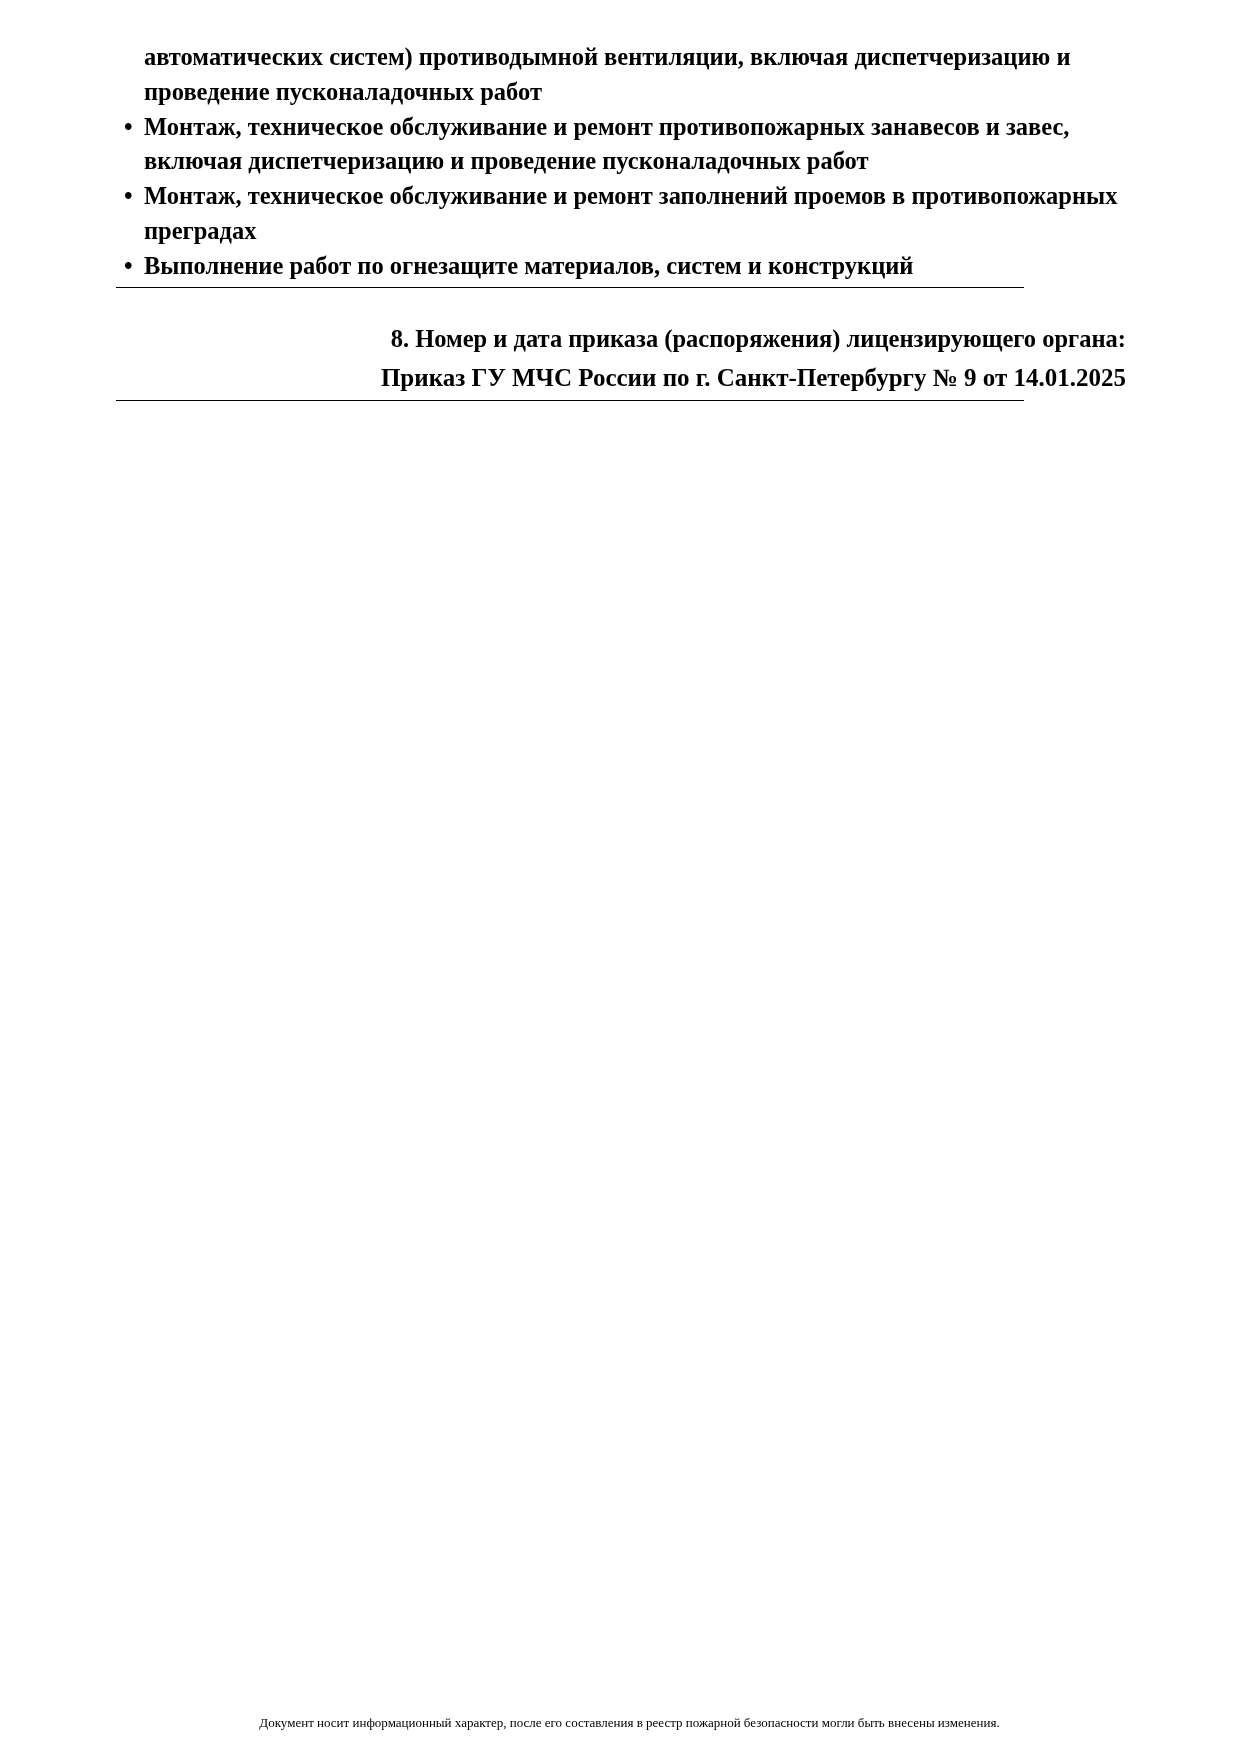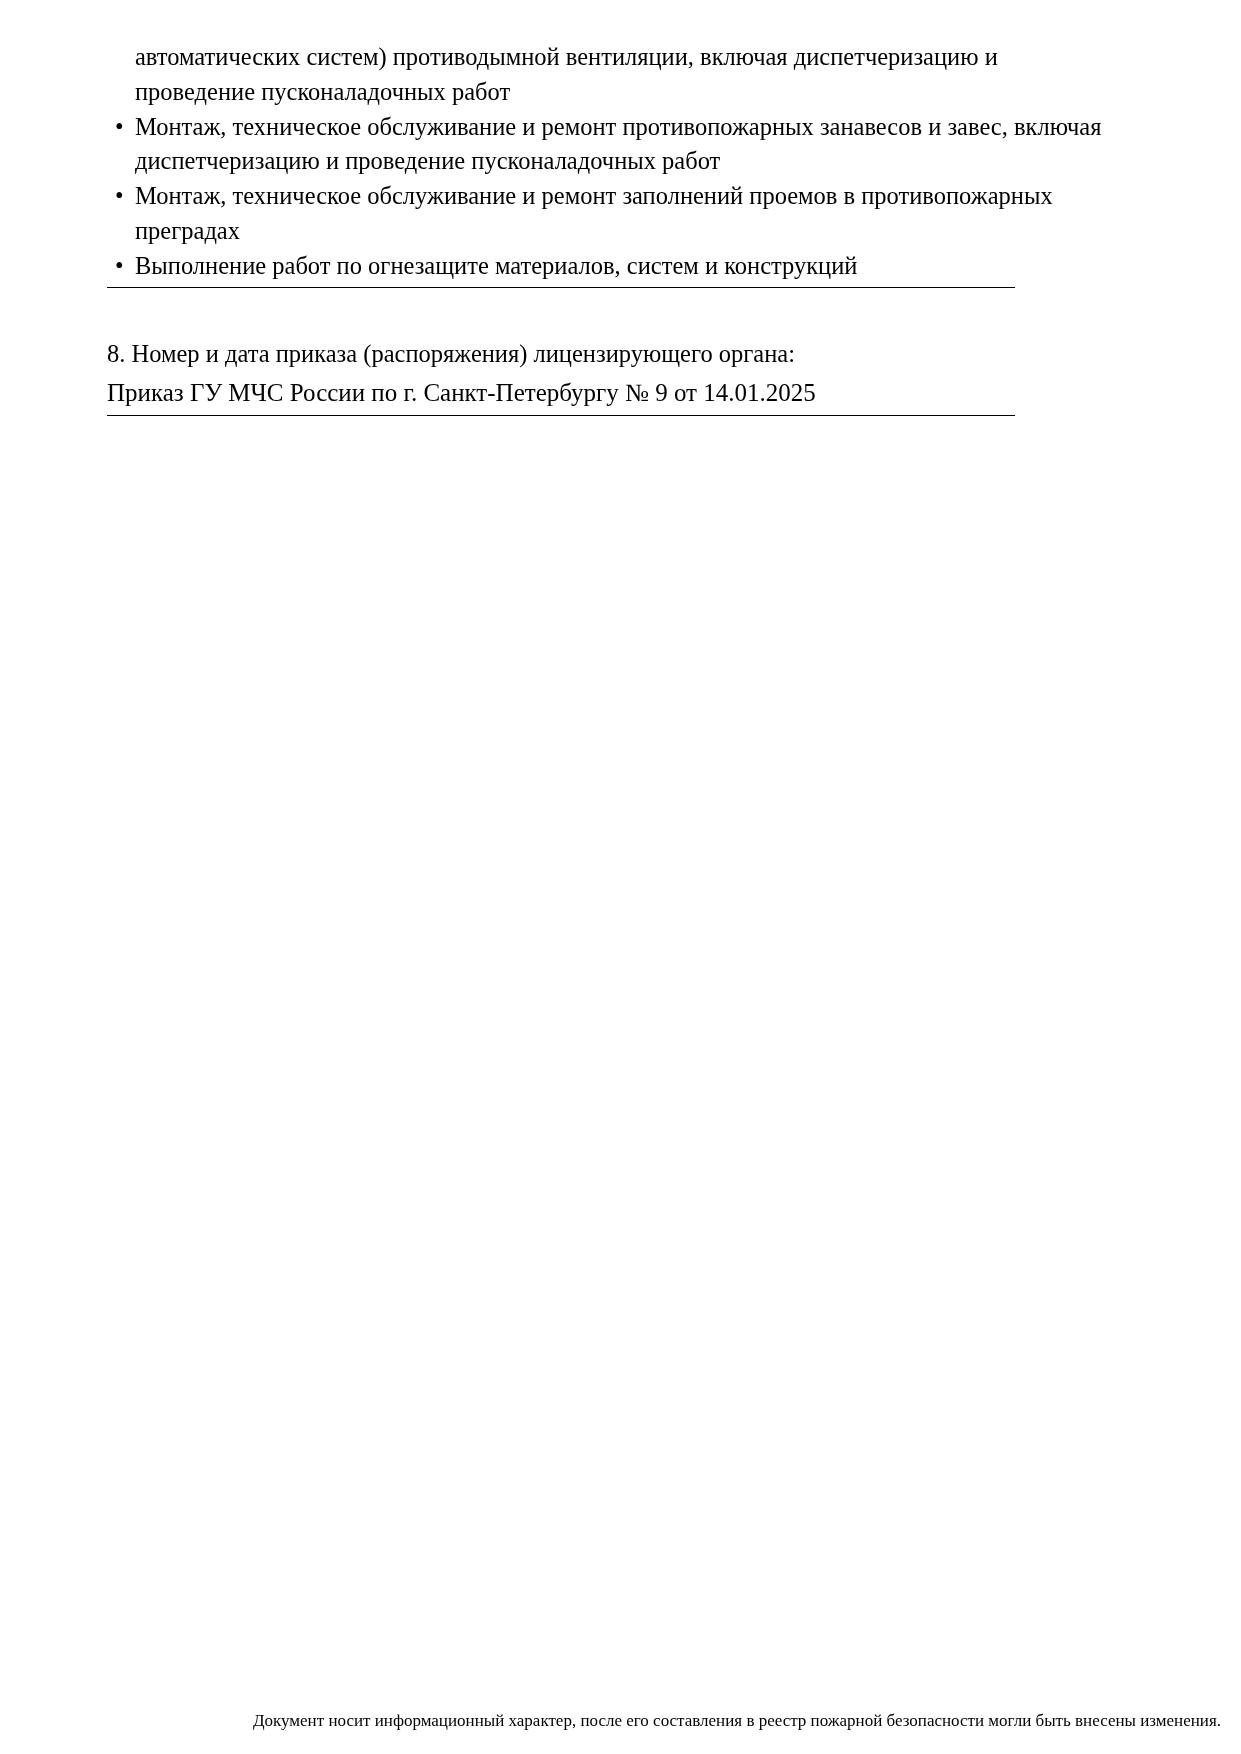--- a/index.html
+++ b/index.html
@@ -13,23 +13,24 @@
     width: 1241px;
     height: 1754px;
     background: #ffffff;
     font-family: "Liberation Serif", serif;
     color: #000000;
     overflow: hidden;
     box-sizing: border-box;
   }
   .content {
     position: absolute;
-    left: 107px;
+    left: 116px;
     top: 40px;
     width: 1010px;
+    font-weight: bold;
   }
   
   .cont-line {
     font-size: 24.5px;
     line-height: 1.42;
     margin: 0 0 0 28px;
     text-indent: 0;
   }
   ul.bullets {
     list-style: none;
@@ -50,40 +51,41 @@
     font-size: 24.5px;
     line-height: 1.42;
   }
   .rule {
     border: none;
     border-top: 1.6px solid #000;
     margin: 4px 0 0 0;
     width: 908px;
   }
   .section {
-    margin-top: 49px;
+    margin-top: 34px;
+    text-align: right;
   }
   .section .label {
     font-size: 24.5px;
     line-height: 1.42;
     margin: 0;
   }
   .section .value {
     font-size: 25px;
     line-height: 1.42;
     margin: 3px 0 0 0;
   }
   .footer {
     position: absolute;
     left: 38px;
     right: 20px;
     bottom: 22px;
-    font-size: 17px;
+    font-size: 13px;
     line-height: 1.3;
-    text-align: right;
+    text-align: center;
     font-family: "Liberation Serif", serif;
   }
 </style>
 </head>
 <body>
 
 <div class="page">
 
   <div class="content">
 

